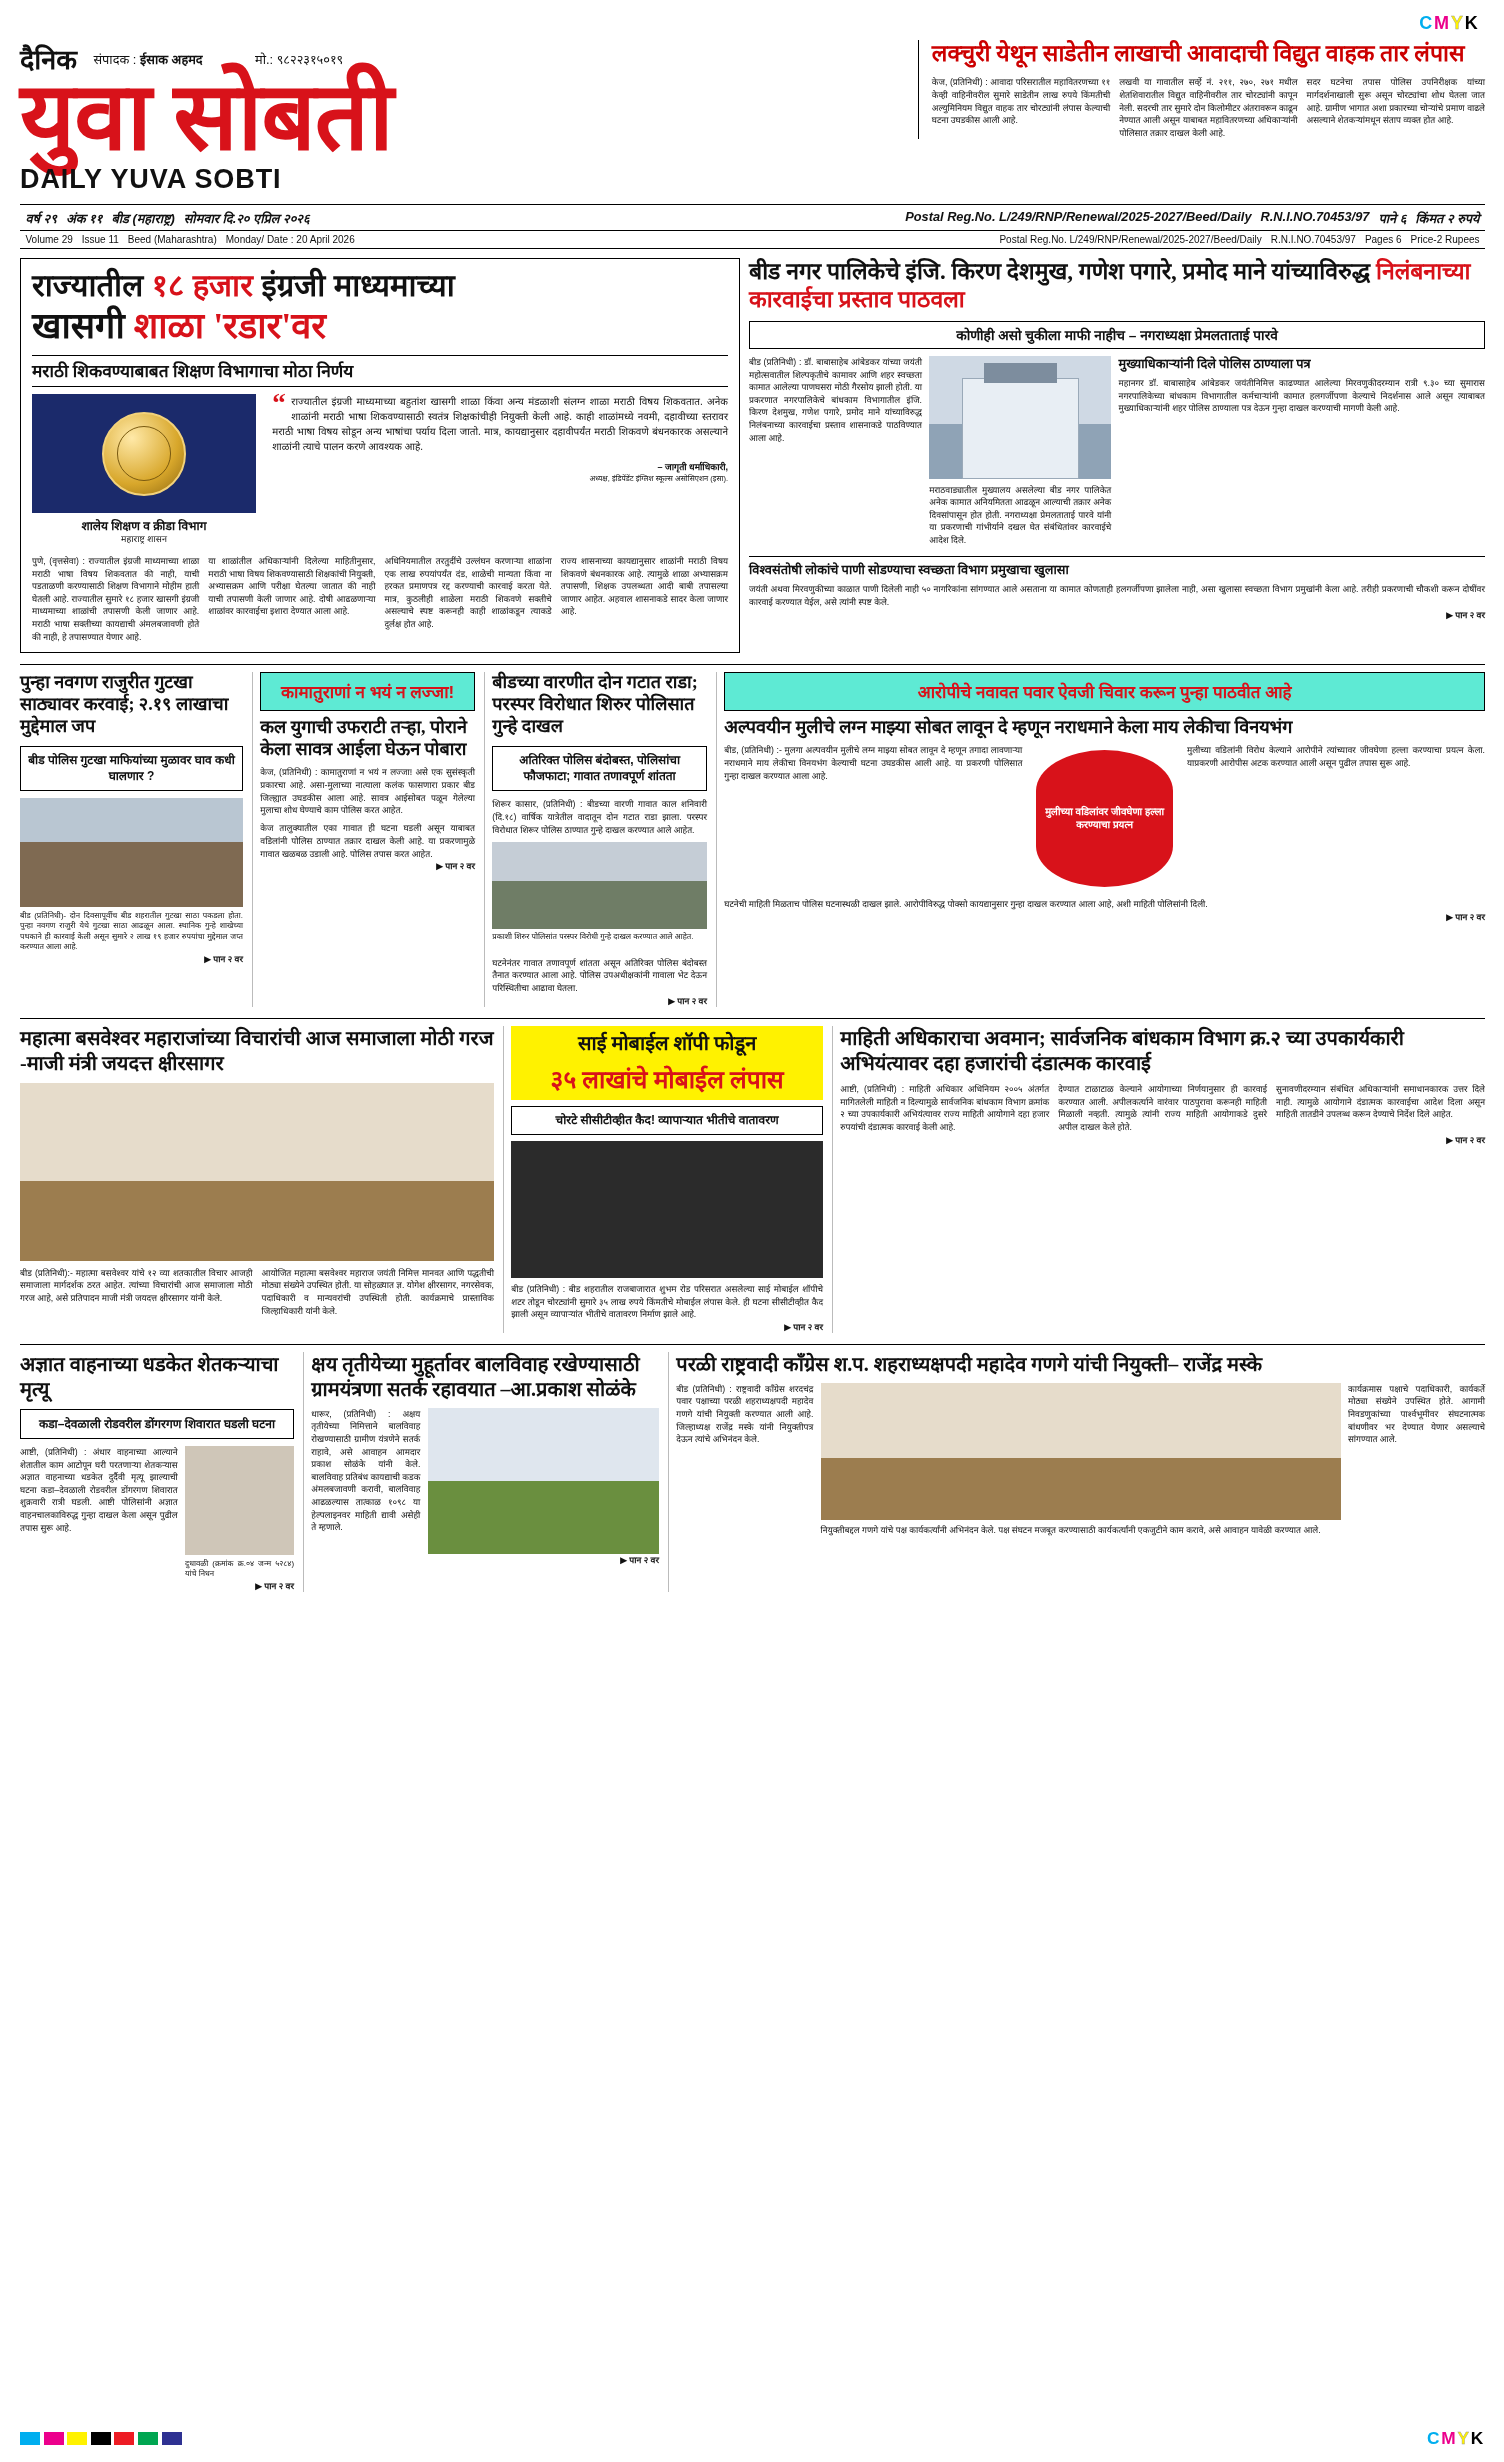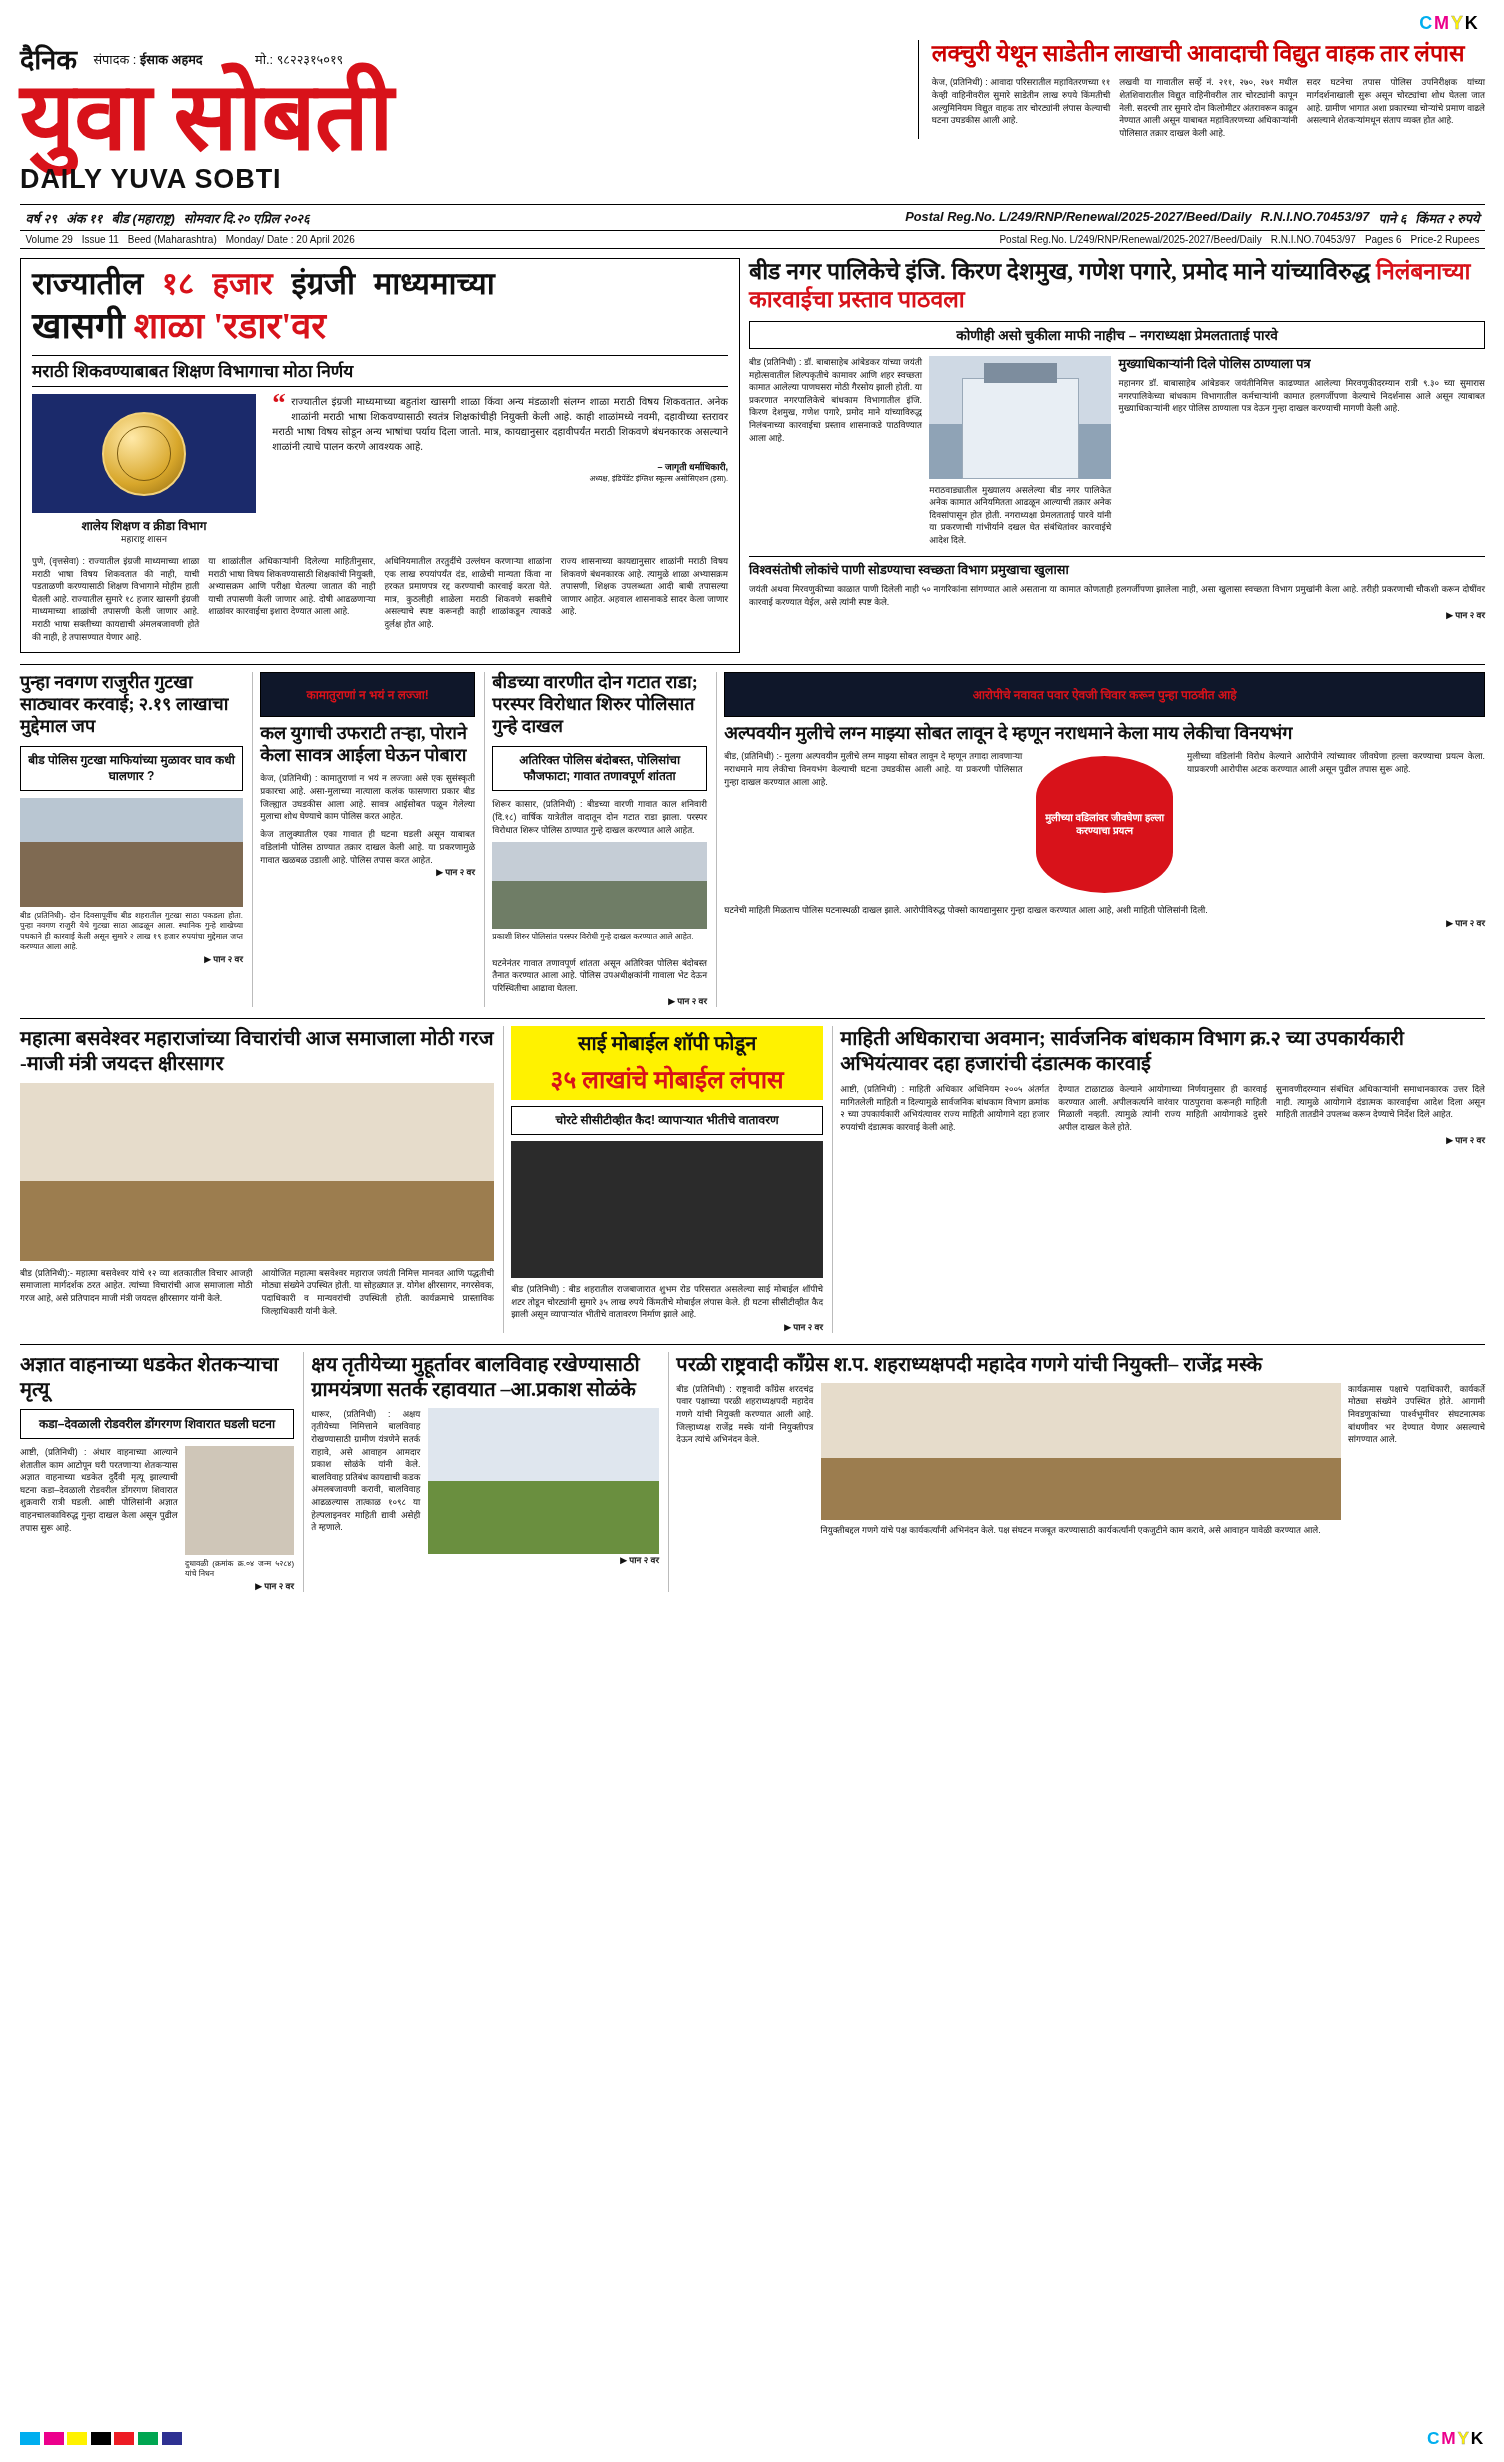--- a/index.html
+++ b/index.html
@@ -38,21 +38,21 @@
   .infobar > div, .infobar2 > div { white-space:nowrap; }
   .ib-sep { flex:1; }
   .col-rule { border-left:0.9px solid #bbb; }
   .body-text { font-size:8.7px; line-height:1.45; text-align:justify; color:#111; }
   .cont { font-size:8.7px; font-weight:bold; text-align:right; }
 
   .main-grid { display:flex; gap:9px; margin-top:9px; }
 
   
   .lead-left { width:720px; border:0.9px solid #000; padding:9px 11px; }
-  .lead-h1 { font-size:31px; font-weight:bold; font-family:Liberation Mono, monospace; line-height:1.18; }
+  .lead-h1 { font-size:31px; font-weight:bold; font-family:Liberation Sans, sans-serif; line-height:1.18; }
   .lead-h1 .num { color:#D8121A; }
   .lead-h2 { font-size:36px; font-weight:bold; font-family:"Liberation Serif", serif; line-height:1.15; margin-top:1.8px; }
   .lead-h2 .red { color:#D8121A; }
   .lead-sub { font-size:17.3px; font-weight:bold; font-family:"Liberation Serif", serif; border-top:0.9px solid #000; border-bottom:0.9px solid #000; margin-top:7.3px; padding:3.6px 0; }
   .lead-body { display:flex; gap:9px; margin-top:7.3px; }
   .logo-card { width:224px; }
   .logo-box { background:#1b2a6b; height:119px; display:flex; align-items:center; justify-content:center; }
   .seal { width:84px; height:84px; border-radius:50%; background:radial-gradient(circle at 35% 30%, #ffe9a8, #d8a72b 60%, #8c6610 100%); border:2.7px solid #f3d27a; position:relative; }
   .seal:after { content:""; position:absolute; inset:12.8px; border-radius:50%; border:1.8px solid #7a5a10; }
   .logo-cap { background:#fff; text-align:center; font-size:12px; font-weight:bold; padding:5.5px 1.8px 1.8px; line-height:1.3; }
@@ -79,21 +79,21 @@
 
   
   .row4 { display:flex; gap:9px; margin-top:11px; border-top:0.9px solid #000; padding-top:7.3px; }
   .c1 { width:223px; } .c2 { width:223px; } .c3 { width:223px; } .c4 { flex:1; }
   .head-b { font-size:18px; font-weight:bold; font-family:"Liberation Serif",serif; line-height:1.22; }
   .box-q { border:0.9px solid #000; font-size:12px; font-weight:bold; text-align:center; padding:5.5px 3.6px; margin:7.3px 0; line-height:1.35; color:#111; }
   .cap { font-size:7.8px; line-height:1.35; margin-top:3.6px; }
   .photo.group { background:linear-gradient(#b9c6d2 0 40%, #7f6a52 40% 100%); }
   .photo.crowd { background:linear-gradient(#c5cdd6 0 45%, #6f7d66 45% 100%); }
   .ribbon { background:#D8121A; color:#fff; font-size:10px; font-weight:bold; text-align:center; padding:7.3px; border-radius:50%/30%; line-height:1.35; width:137px; height:137px; display:flex; align-items:center; justify-content:center; margin:5.5px auto; }
-  .kicker-red { border:0.9px solid #000; background:#0f172a; font-size:12px; font-weight:bold; text-align:center; padding:13px; color:#D8121A; }
+  .kicker-red { border:0.9px solid #000; background:#5eead4; font-size:17px; font-weight:bold; text-align:center; padding:7px; color:#D8121A; }
 
   
   .row3 { display:flex; gap:9px; margin-top:11px; border-top:0.9px solid #000; padding-top:7.3px;justify-content:flex-end; }
   .r3a { width:474px; } .r3b { width:320px; } .r3c { flex:1; }
   .head-m { font-size:20px; font-weight:bold; font-family:"Liberation Serif",serif; line-height:1.25; }
   .yellow-head { background:#FFF200; font-weight:bold; text-align:center; font-family:"Liberation Serif",serif; }
   .photo.dark { background:#2b2b2b; }
 
   
   .rowb { display:flex; gap:9px; margin-top:11px; border-top:0.9px solid #000; padding-top:7.3px; }

